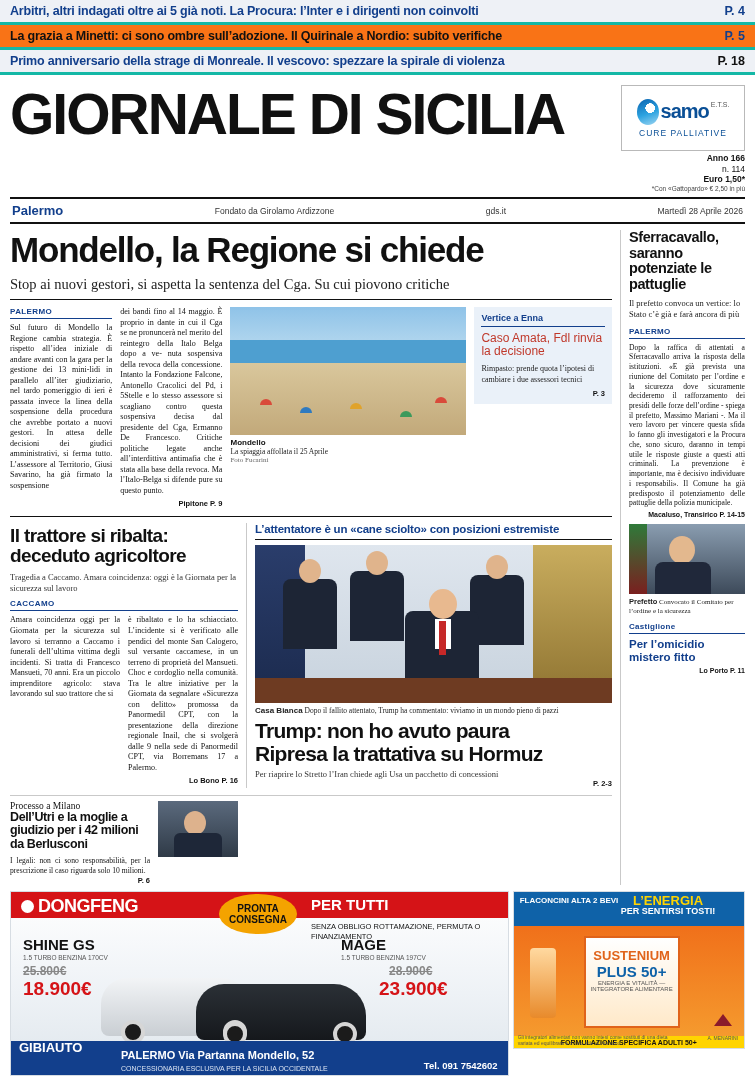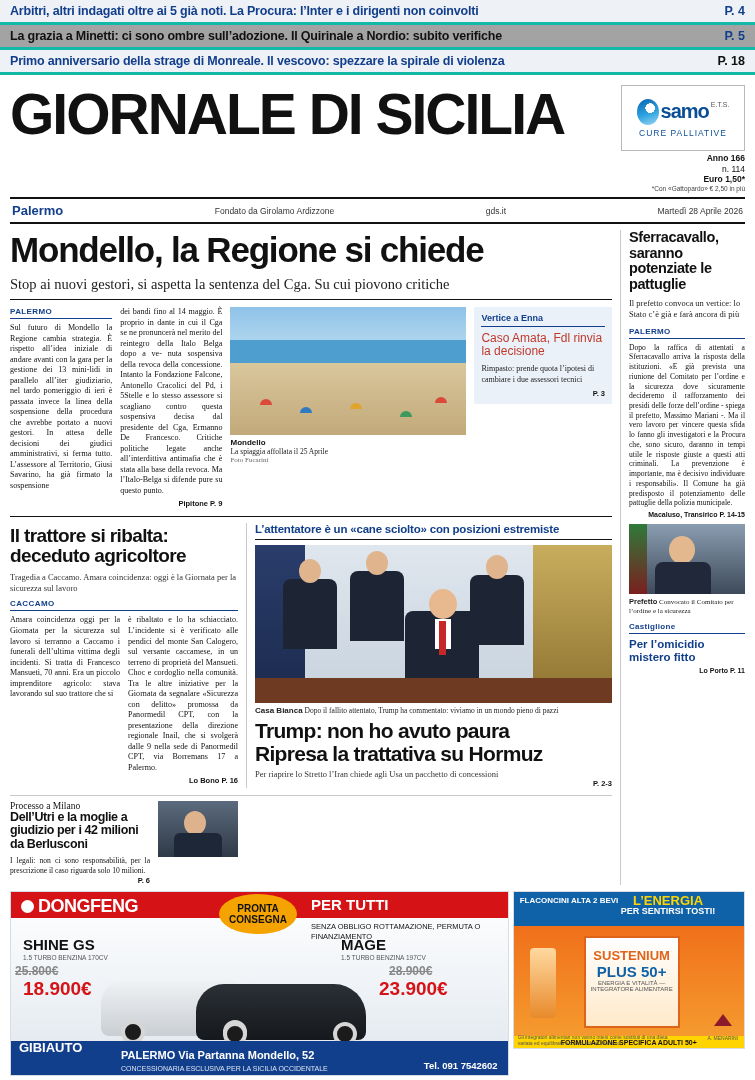--- a/index.html
+++ b/index.html
@@ -17,21 +17,21 @@
   .teaser {
     display:flex; align-items:center; justify-content:space-between;
     padding:4px 10px 4px 10px;
     border-bottom:3px solid #14b8a6;
     font-family:"Liberation Sans", sans-serif;
   }
   .teaser .t-text { font-weight:bold; font-size:12.5px; letter-spacing:-0.2px; }
   .teaser .t-page { font-weight:bold; font-size:12.5px; color:#123f8c; white-space:nowrap; padding-left:8px;}
   .teaser.t1 { background:#eef1f6; }
   .teaser.t1 .t-text { color:#123f8c; }
-  .teaser.t2 { background:#a3a3a3; }
+  .teaser.t2 { background:#f97316; }
   .teaser.t2 .t-text { color:#111; }
   .teaser.t3 { background:#eef1f6; }
   .teaser.t3 .t-text { color:#123f8c; }
   .teaser.t3 .t-page { color:#111; }
 
   
   .masthead { display:flex; align-items:flex-start; padding:6px 10px 0 10px; }
   .logo {
     font-family:"Liberation Sans", sans-serif;
     font-weight:bold;
@@ -421,21 +421,21 @@
 
     <div class="ad-car">
       <div class="redband"></div>
       <div class="brand"><span class="dot"></span><span>DONGFENG</span></div>
       <div class="badge">PRONTA CONSEGNA</div>
       <div class="pertutti">PER TUTTI</div>
       <div class="promo">SENZA OBBLIGO ROTTAMAZIONE, PERMUTA O FINANZIAMENTO</div>
 
       <div class="model1">SHINE GS</div>
       <div class="note" style="position:absolute;left:12px;top:62px">1.5 TURBO BENZINA 170CV</div>
-      <div class="oldp" style="position:absolute;left:4px;top:72px">25.800€</div>
+      <div class="oldp" style="position:absolute;left:12px;top:72px">25.800€</div>
       <div class="newp" style="position:absolute;left:12px;top:86px">18.900€</div>
 
       <div class="model2">MAGE</div>
       <div class="note" style="position:absolute;left:330px;top:62px">1.5 TURBO BENZINA 197CV</div>
       <div class="oldp" style="position:absolute;left:378px;top:72px">28.900€</div>
       <div class="newp" style="position:absolute;left:368px;top:86px">23.900€</div>
 
       <div class="carA"></div>
       <div class="carB"></div>
       <div class="wheel" style="left:110px;top:128px"></div>

